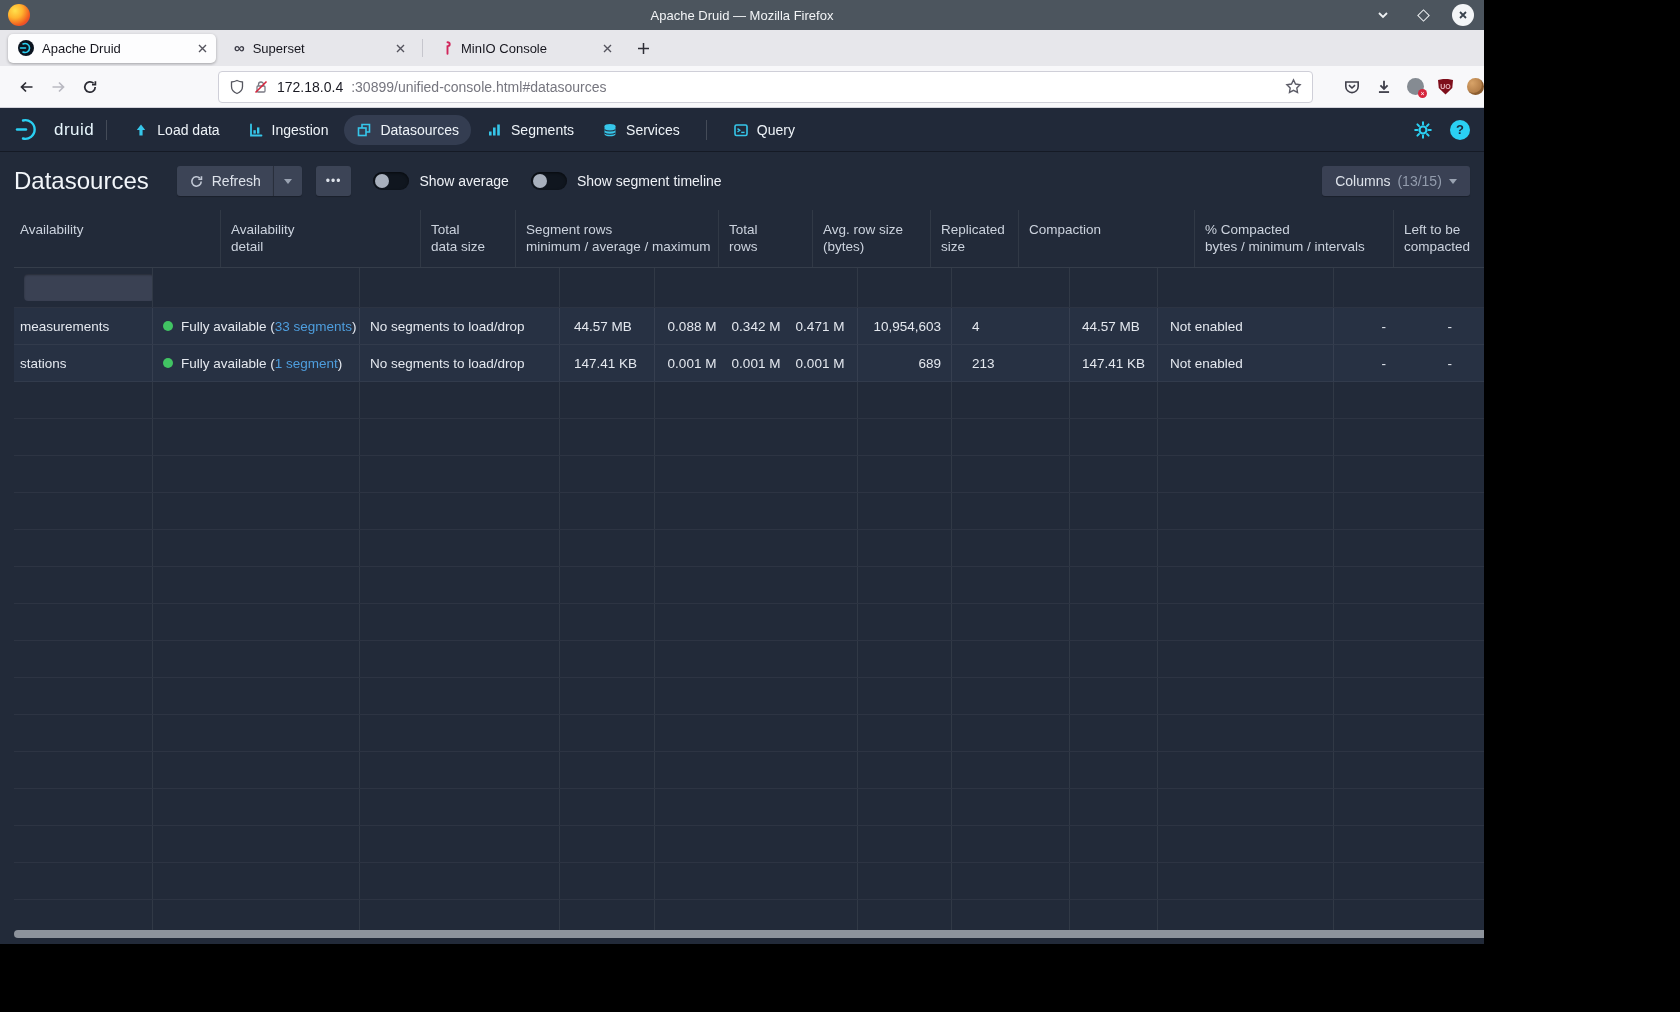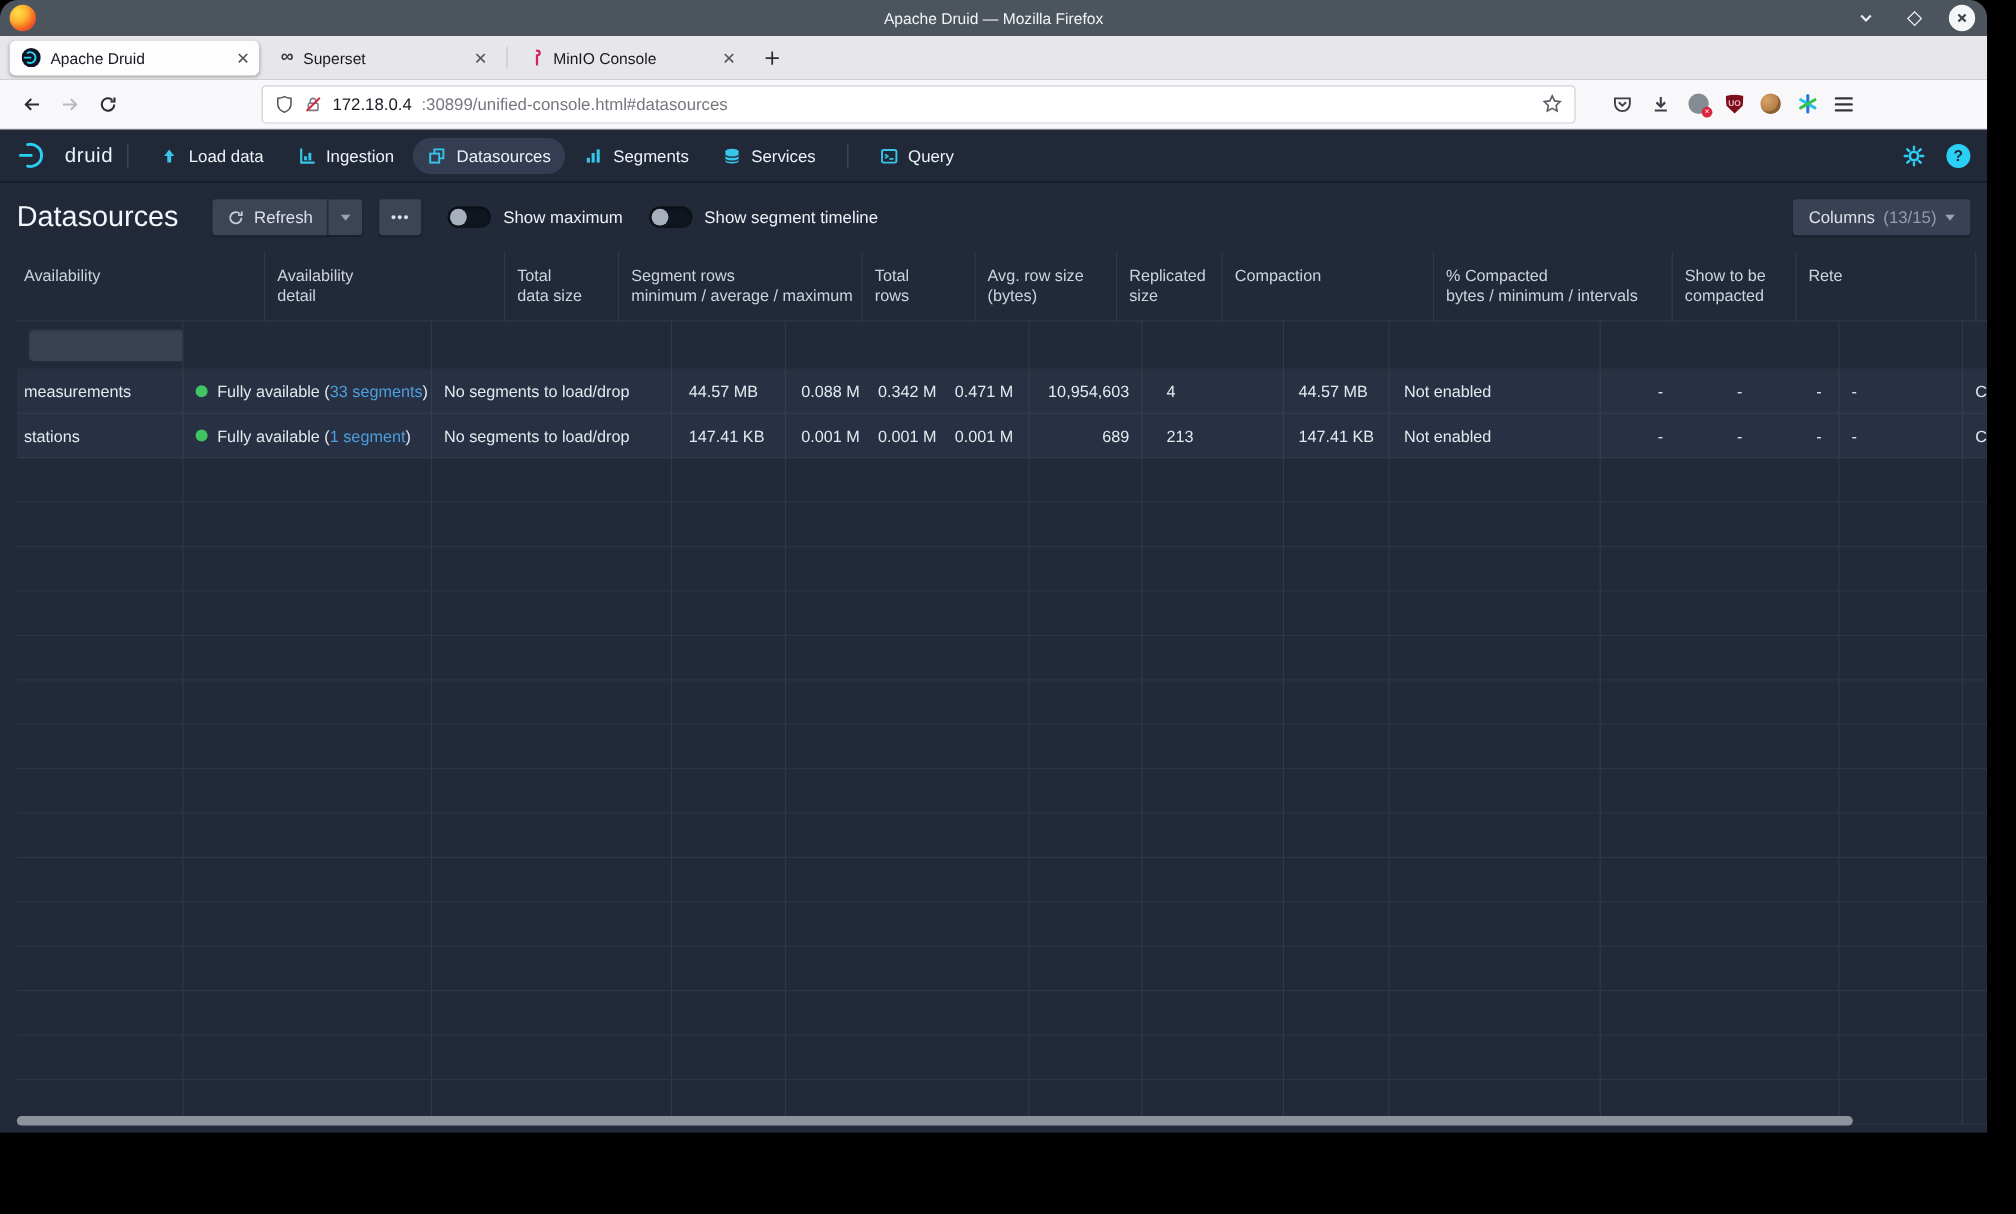--- a/index.html
+++ b/index.html
@@ -1,18 +1,18 @@
 <!DOCTYPE html>
 <html><head>
 <meta charset="utf-8">
 <style>
   html,body{margin:0;padding:0;background:#000;}
   *{box-sizing:border-box;}
-  .viewport{position:relative;width:1656px;height:1012px;overflow:hidden;
-    font-family:"Liberation Sans","DejaVu Sans",sans-serif;background:#000;border-radius:15px;}
+  .viewport{position:relative;width:1484px;height:1012px;overflow:hidden;
+    font-family:"Liberation Sans","DejaVu Sans",sans-serif;background:#000;}
 
   
   .titlebar{position:absolute;top:0;left:0;right:0;height:30px;background:#4c555e;
     display:flex;align-items:center;}
   .fx-logo{width:22px;height:22px;border-radius:50%;margin-left:8px;flex:none;
     background:radial-gradient(circle at 32% 30%,#ffe14d 0%,#ffb32e 35%,#f1571f 70%,#c92f7b 100%);}
   .win-title{position:absolute;left:0;right:0;text-align:center;color:#f2f4f6;font-size:13px;}
   .win-controls{position:absolute;right:10px;top:0;height:30px;display:flex;align-items:center;gap:18px;}
   .wc{display:flex;align-items:center;justify-content:center;width:22px;height:22px;}
   .wc-close{background:#f3f5f7;border-radius:50%;}
@@ -312,21 +312,21 @@
         </div>
         <div class="btn btn-caret">
           <span class="carat"></span>
         </div>
       </div>
       <div class="btn btn-more">
         <span>•••</span>
       </div>
       <div class="toggle-group">
         <span class="switch"></span>
-        <span class="toggle-label">Show maximum</span>
+        <span class="toggle-label">Show average</span>
       </div>
       <div class="toggle-group">
         <span class="switch"></span>
         <span class="toggle-label">Show segment timeline</span>
       </div>
       <div class="btn btn-cols">
         <span>Columns</span>
         <span class="cols-count">(13/15)</span>
         <span class="carat"></span>
       </div>
@@ -362,21 +362,21 @@
             <span class="l2">size</span>
           </div>
           <div class="th" style="width: 176px;">
             <span class="l1">Compaction</span>
           </div>
           <div class="th" style="width: 199px;">
             <span class="l1">% Compacted</span>
             <span class="l2">bytes / minimum / intervals</span>
           </div>
           <div class="th" style="width: 103px;">
-            <span class="l1">Show to be</span>
+            <span class="l1">Left to be</span>
             <span class="l2">compacted</span>
           </div>
           <div class="th" style="width: 150px;">
             <span class="l1">Rete</span>
           </div>
         </div>
         <div class="tr tfilter">
           <div class="td" style="width: 139px;">
             <input class="fin" type="text" style="">
           </div>

